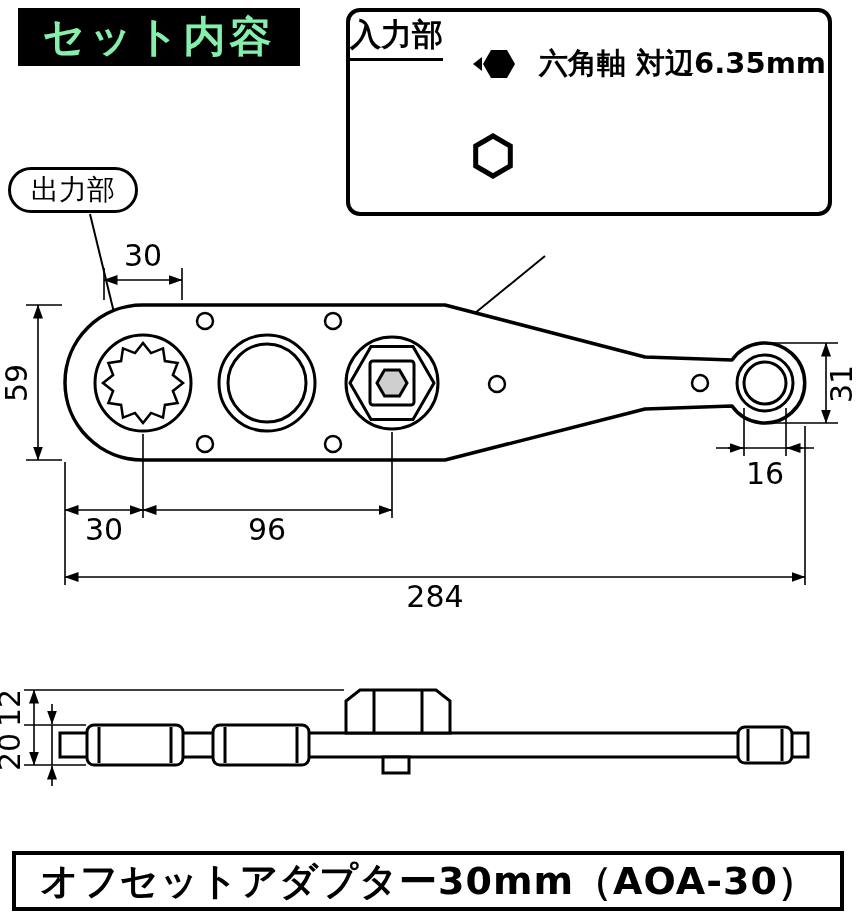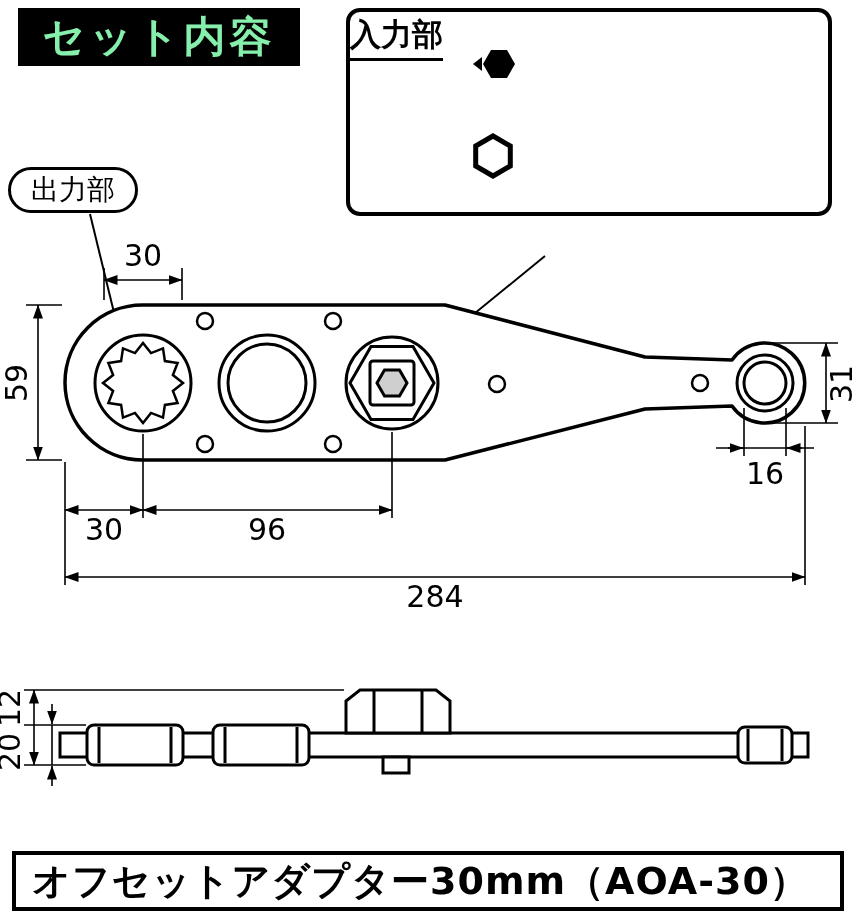--- a/index.html
+++ b/index.html
@@ -29,21 +29,21 @@
 
   .output-bubble {
     position:absolute; left:8px; top:167px; width:130px; height:46px;
     border:3.5px solid #000; border-radius:23px; background:#fff; box-sizing:border-box;
     display:flex; align-items:center; justify-content:center;
     font-size:28px; font-weight:normal;
   }
   .product-label {
     position:absolute; left:12px; top:851px; width:832px; height:60px;
     border:4px solid #000; background:#fff; box-sizing:border-box;
-    display:flex; align-items:center; padding-left:16px;
+    display:flex; align-items:center; padding-left:24px;
     font-size:38px; font-weight:bold; letter-spacing:1px;
   }
 
   svg .ol   { fill:#fff; stroke:#000; stroke-width:3.5; stroke-linejoin:round; }
   svg .s3   { fill:#fff; stroke:#000; stroke-width:3; }
   svg .s3n  { fill:none; stroke:#000; stroke-width:3; }
   svg .s25  { fill:#fff; stroke:#000; stroke-width:2.5; }
   svg .thin { fill:none; stroke:#000; stroke-width:1.6; }
   svg .lead { fill:none; stroke:#000; stroke-width:2; }
   svg .dimt { font-family:"DejaVu Sans","Liberation Sans",sans-serif; font-size:30px; fill:#000; }
@@ -188,20 +188,21 @@
 
   <div class="input-panel">
     <div class="input-title">入力部</div>
     <div class="input-rows">
 
       <div class="input-row">
         <svg width="52" height="52" viewBox="0 0 52 52">
           <polygon points="6,26 15,19 15,33" fill="#000"></polygon>
           <polygon points="48,26 40,39.9 24,39.9 16,26 24,12.1 40,12.1" fill="#000"></polygon>
         </svg>
+        <span class="input-label">六角軸 対辺6.35mm</span>
       </div>
 
       <div class="input-row">
         <svg width="52" height="52" viewBox="0 0 52 52">
           <polygon points="26,6 43.3,16 43.3,36 26,46 8.7,36 8.7,16" fill="#fff" stroke="#000" stroke-width="5"></polygon>
         </svg>
       </div>
 
 
     </div>

